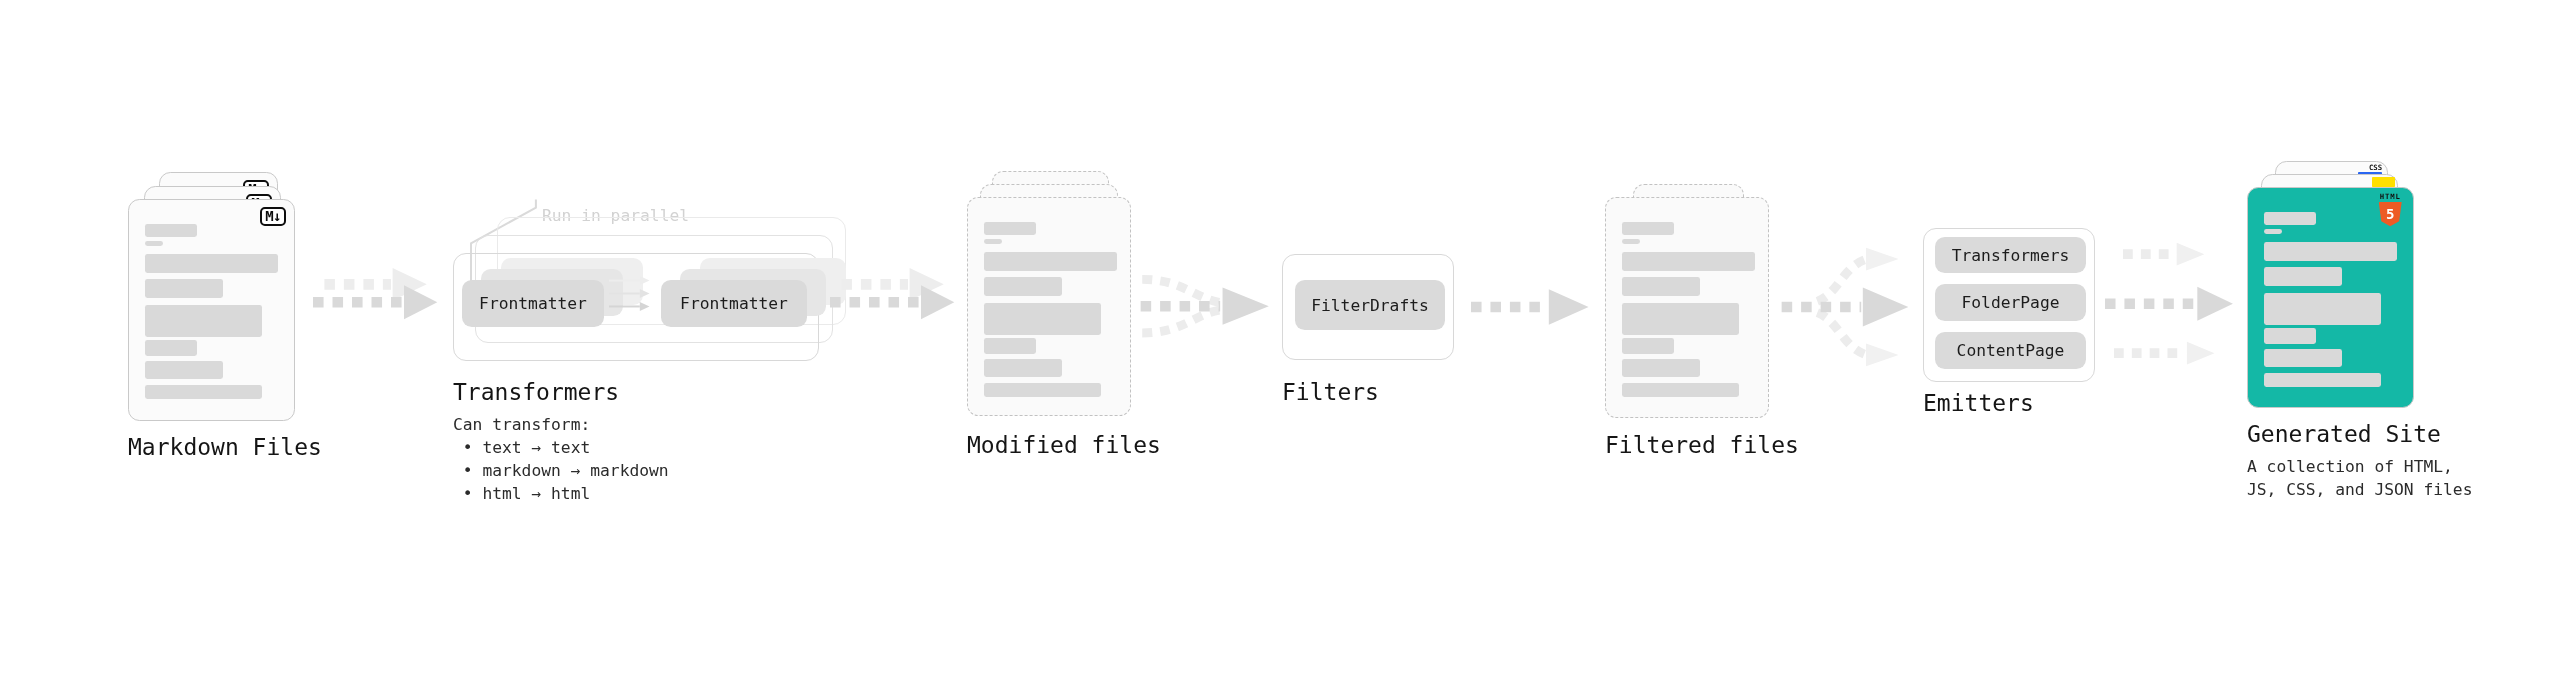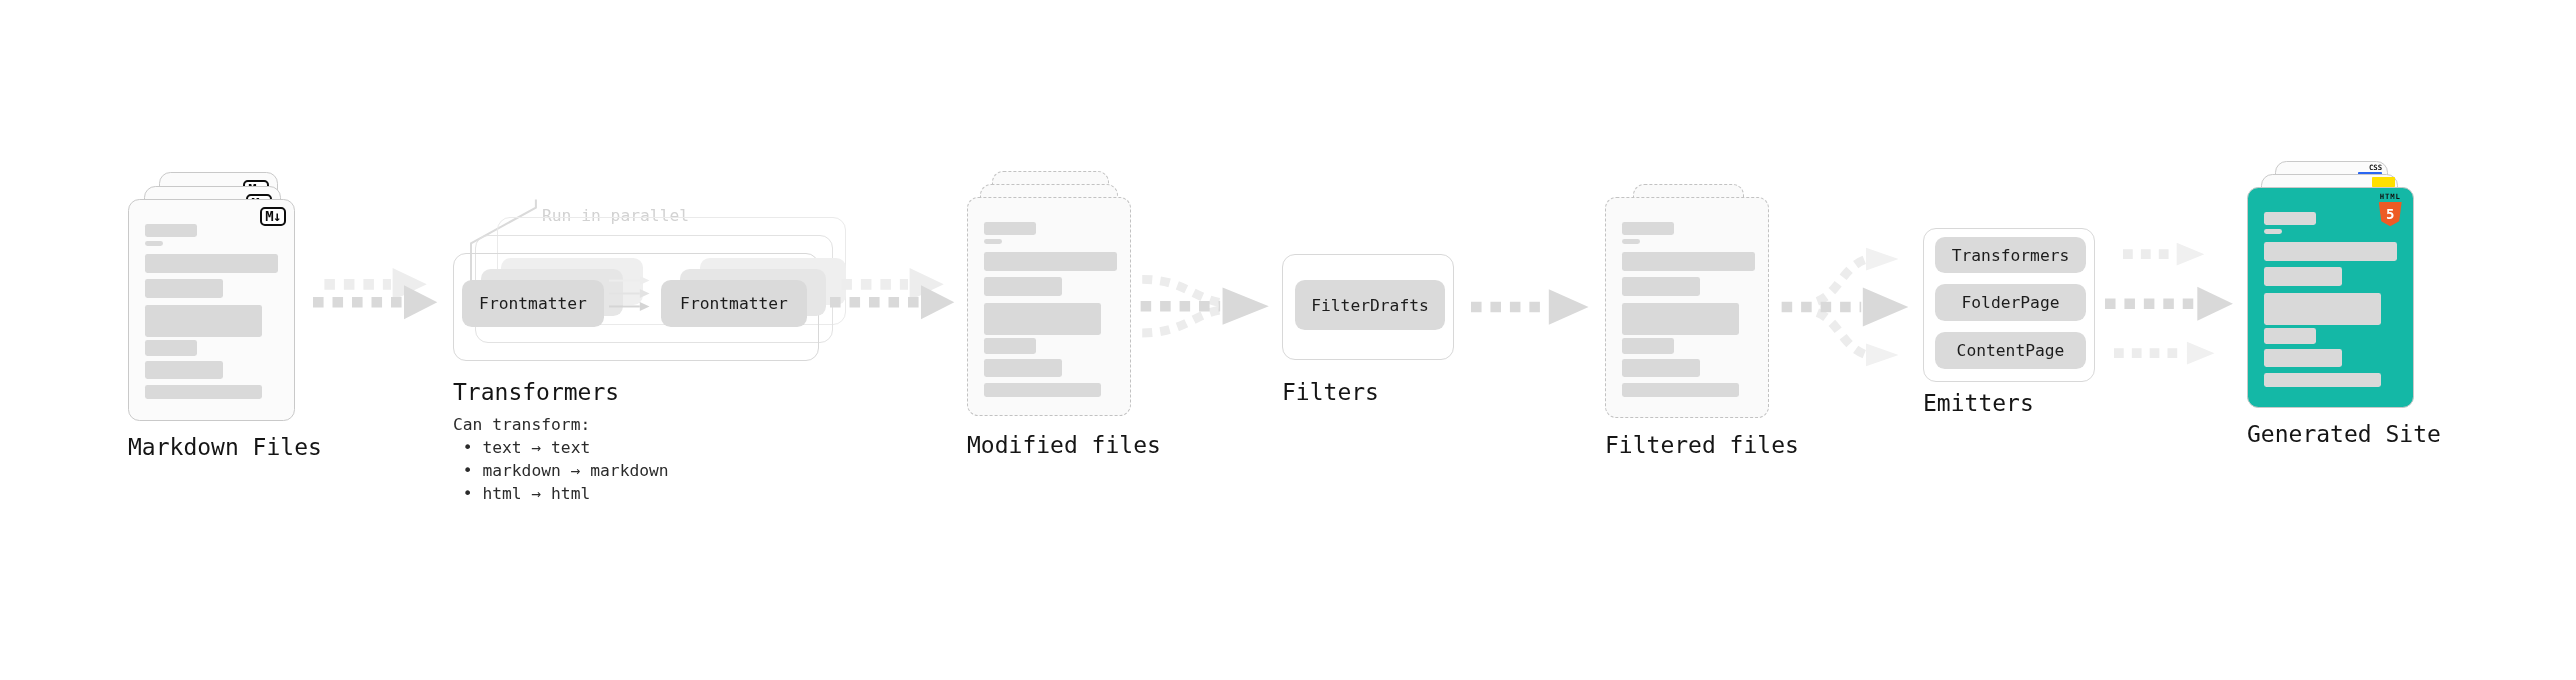--- a/index.html
+++ b/index.html
@@ -208,15 +208,17 @@
         <div class="skel" style="width: 18px; height: 4.9px; margin-bottom: 8.1px;"></div>
         <div class="skel" style="width: 133px; height: 18.7px; margin-bottom: 5.7px;"></div>
         <div class="skel" style="width: 78px; height: 19.5px; margin-bottom: 6.5px;"></div>
         <div class="skel" style="width: 117px; height: 32px; margin-bottom: 3.3px;"></div>
         <div class="skel" style="width: 52px; height: 16.3px; margin-bottom: 4.1px;"></div>
         <div class="skel" style="width: 78px; height: 18px; margin-bottom: 6.5px;"></div>
         <div class="skel" style="width: 117px; height: 14px; margin-bottom: 0px;"></div>
       </div>
   </div>
   <div class="heading" style="left:2247px;top:421px;">Generated Site</div>
+  <div class="note" style="left:2247px;top:455px;">A collection of HTML,
+JS, CSS, and JSON files</div>
 
 </div>
 
 
 </body></html>

